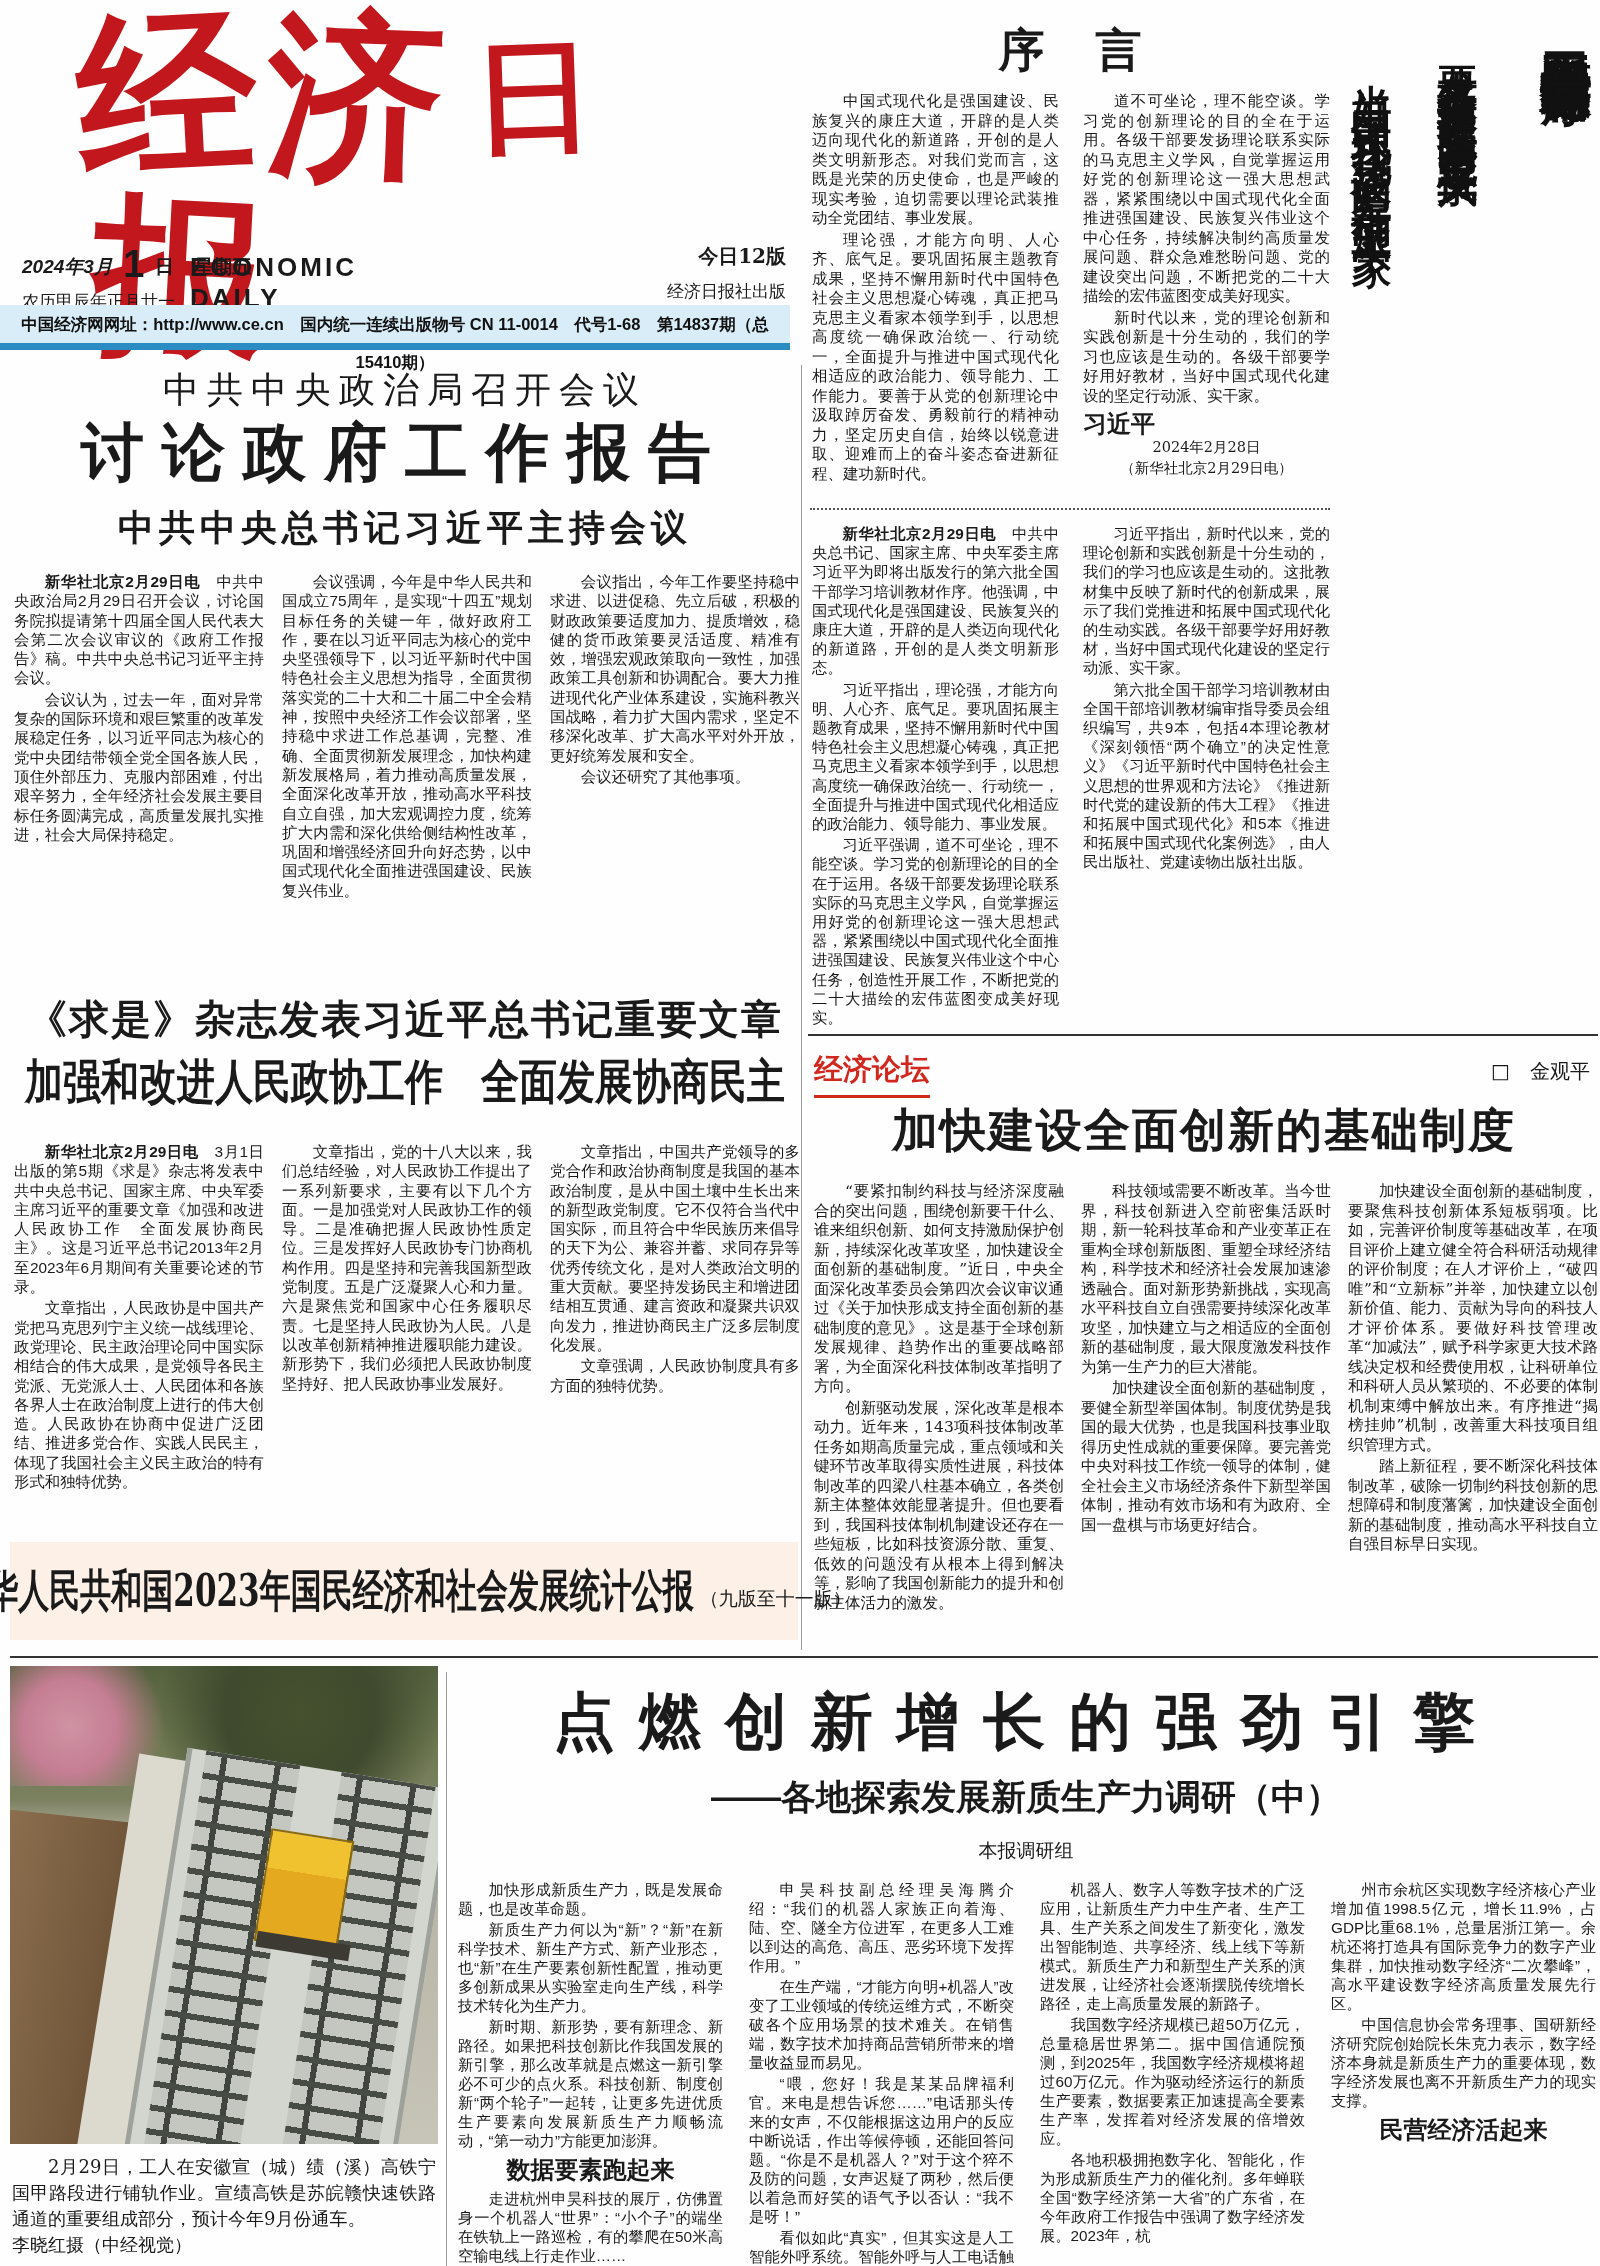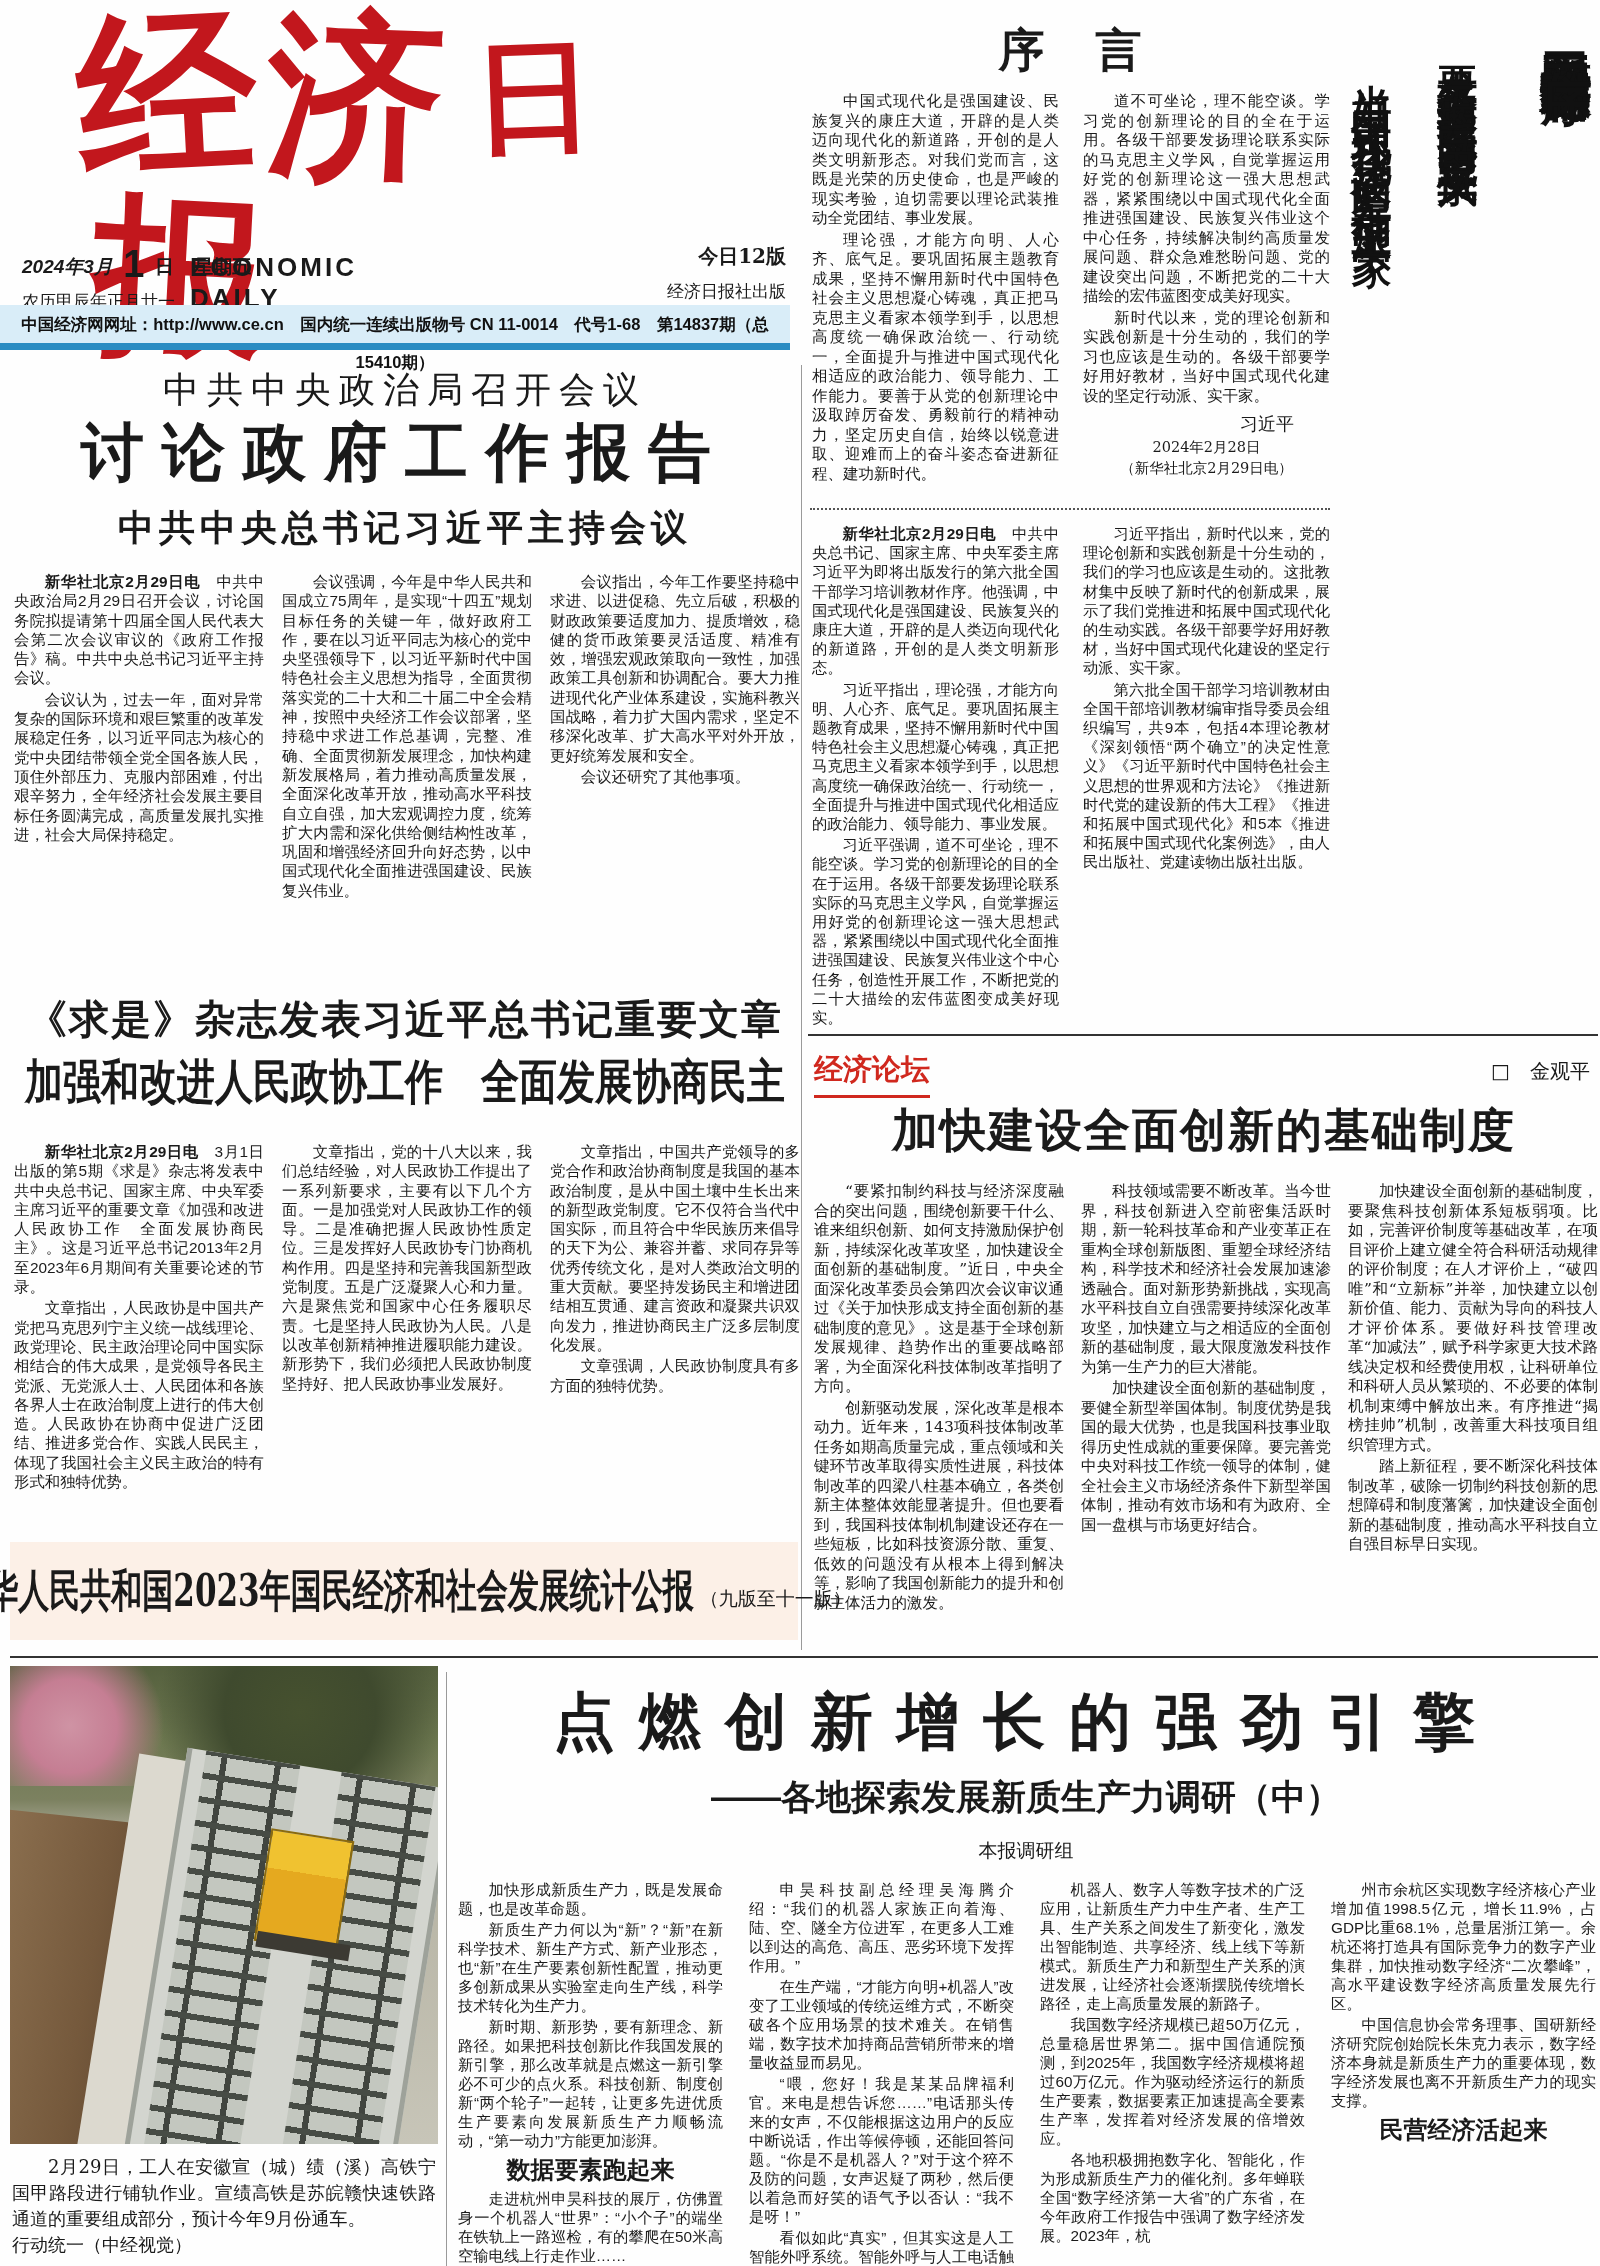--- a/index.html
+++ b/index.html
@@ -62,21 +62,21 @@
     <span>言</span>
   </div>
   <div class="abs cols kai" style="left:812px;top:92px;width:518px;height:402px;font-size:15.5px;line-height:19.5px;">
     <div class="col" style="width:247px;margin-right:24px;">
       <p class="p">中国式现代化是强国建设、民族复兴的康庄大道，开辟的是人类迈向现代化的新道路，开创的是人类文明新形态。对我们党而言，这既是光荣的历史使命，也是严峻的现实考验，迫切需要以理论武装推动全党团结、事业发展。</p>
       <p class="p">理论强，才能方向明、人心齐、底气足。要巩固拓展主题教育成果，坚持不懈用新时代中国特色社会主义思想凝心铸魂，真正把马克思主义看家本领学到手，以思想高度统一确保政治统一、行动统一，全面提升与推进中国式现代化相适应的政治能力、领导能力、工作能力。要善于从党的创新理论中汲取踔厉奋发、勇毅前行的精神动力，坚定历史自信，始终以锐意进取、迎难而上的奋斗姿态奋进新征程、建功新时代。</p>
     </div>
     <div class="col" style="width:247px;">
       <p class="p">道不可坐论，理不能空谈。学习党的创新理论的目的全在于运用。各级干部要发扬理论联系实际的马克思主义学风，自觉掌握运用好党的创新理论这一强大思想武器，紧紧围绕以中国式现代化全面推进强国建设、民族复兴伟业这个中心任务，持续解决制约高质量发展问题、群众急难愁盼问题、党的建设突出问题，不断把党的二十大描绘的宏伟蓝图变成美好现实。</p>
       <p class="p">新时代以来，党的理论创新和实践创新是十分生动的，我们的学习也应该是生动的。各级干部要学好用好教材，当好中国式现代化建设的坚定行动派、实干家。</p>
-      <p style="margin:8px 36px 0 0;text-align:right;font-size:18px;font-weight:400;">习近平</p>
+      <p style="margin:8px 36px 0 0;font-size:24px;font-weight:700;">习近平</p>
       <p style="margin:4px 0 0;text-align:center;font-size:14.5px;">2024年2月28日</p>
       <p style="margin:2px 0 0;text-align:center;font-size:14.5px;">（新华社北京2月29日电）</p>
     </div>
   </div>
   <div class="abs" style="left:810px;top:508px;width:520px;border-top:2px dotted #555;"></div>
 
   <div class="abs cols gob" style="left:812px;top:524px;width:518px;height:506px;font-size:15.3px;line-height:19.2px;">
     <div class="col" style="width:247px;margin-right:24px;">
       <p class="p"><b class="lead">新华社北京2月29日电</b><span>　中共中央总书记、国家主席、中央军委主席习近平为即将出版发行的第六批全国干部学习培训教材作序。他强调，中国式现代化是强国建设、民族复兴的康庄大道，开辟的是人类迈向现代化的新道路，开创的是人类文明新形态。</span></p>
       <p class="p">习近平指出，理论强，才能方向明、人心齐、底气足。要巩固拓展主题教育成果，坚持不懈用新时代中国特色社会主义思想凝心铸魂，真正把马克思主义看家本领学到手，以思想高度统一确保政治统一、行动统一，全面提升与推进中国式现代化相适应的政治能力、领导能力、事业发展。</p>
@@ -160,21 +160,21 @@
     <div class="ph" style="left:140px;top:100px;width:260px;height:460px;background:#d3d5cf;border-left:5px solid #9ea29a;border-right:5px solid #9ea29a;transform:rotate(9deg);">
       <div class="ph" style="left:14px;top:0;width:95px;height:100%;background:repeating-linear-gradient(0deg,#474c45 0 6px,rgba(0,0,0,0) 6px 24px),linear-gradient(90deg,rgba(0,0,0,0) 0 16px,#41453f 16px 22px,rgba(0,0,0,0) 22px 70px,#41453f 70px 76px,rgba(0,0,0,0) 76px 95px),linear-gradient(#c3c7bf,#c3c7bf);"></div>
       <div class="ph" style="right:14px;top:0;width:95px;height:100%;background:repeating-linear-gradient(0deg,#474c45 0 6px,rgba(0,0,0,0) 6px 24px),linear-gradient(90deg,rgba(0,0,0,0) 0 16px,#41453f 16px 22px,rgba(0,0,0,0) 22px 70px,#41453f 70px 76px,rgba(0,0,0,0) 76px 95px),linear-gradient(#c3c7bf,#c3c7bf);"></div>
     </div>
     <div class="ph" style="left:252px;top:168px;width:80px;height:110px;background:linear-gradient(180deg,#f0c230 0 34%,#e5a91f 34% 100%);border:2px solid #8a6a10;transform:rotate(9deg);"></div>
     <div class="ph" style="left:246px;top:272px;width:94px;height:16px;background:#3c3a33;transform:rotate(9deg);"></div>
   </div>
 
   <div class="abs kai" style="left:12px;top:2154px;width:424px;font-size:18px;line-height:26px;text-align:justify;">
     <span style="display:inline-block;text-indent:2em;">2月29日，工人在安徽宣（城）绩（溪）高铁宁国甲路段进行铺轨作业。宣绩高铁是苏皖赣快速铁路通道的重要组成部分，预计今年9月份通车。</span>
-    <span style="white-space:nowrap;">行动统一（中经视觉）</span>
+    <span style="white-space:nowrap;">李晓红摄（中经视觉）</span>
   </div>
 
   <div class="abs vrule" style="left:446px;top:1672px;height:594px;"></div>
 
   <div class="abs c serifcn" style="left:458px;top:1680px;width:1136px;font-size:62px;font-weight:900;letter-spacing:24px;">点燃创新增长的强劲引擎</div>
   <div class="abs c" style="left:458px;top:1774px;width:1136px;font-size:35px;font-weight:800;">——各地探索发展新质生产力调研（中）</div>
   <div class="abs c kai" style="left:458px;top:1838px;width:1136px;font-size:19px;">本报调研组</div>
 
   <div class="abs cols gob" style="left:458px;top:1880px;width:1138px;height:386px;font-size:15.3px;line-height:19px;">
     <div class="col" style="width:265px;margin-right:26px;">

